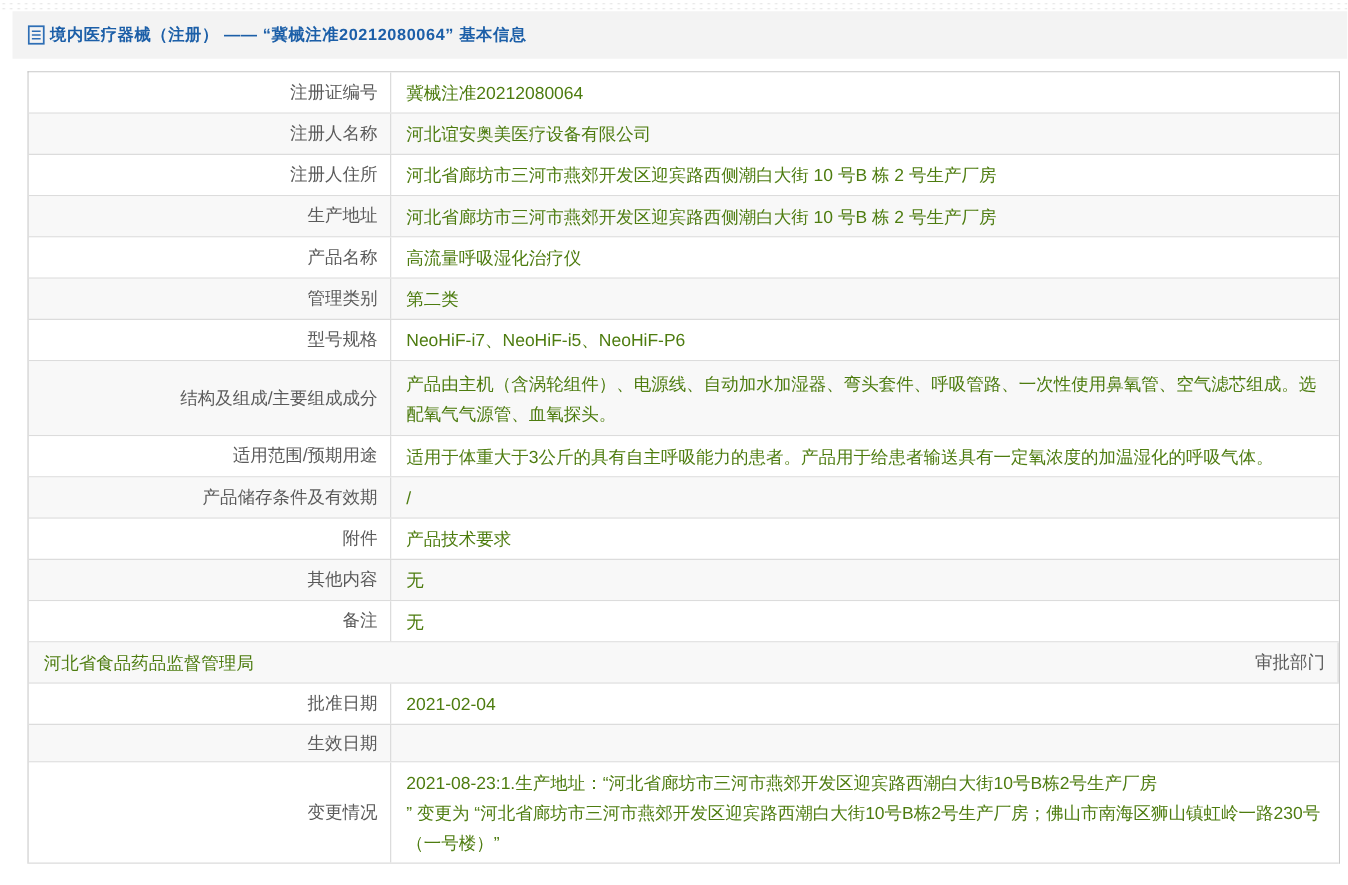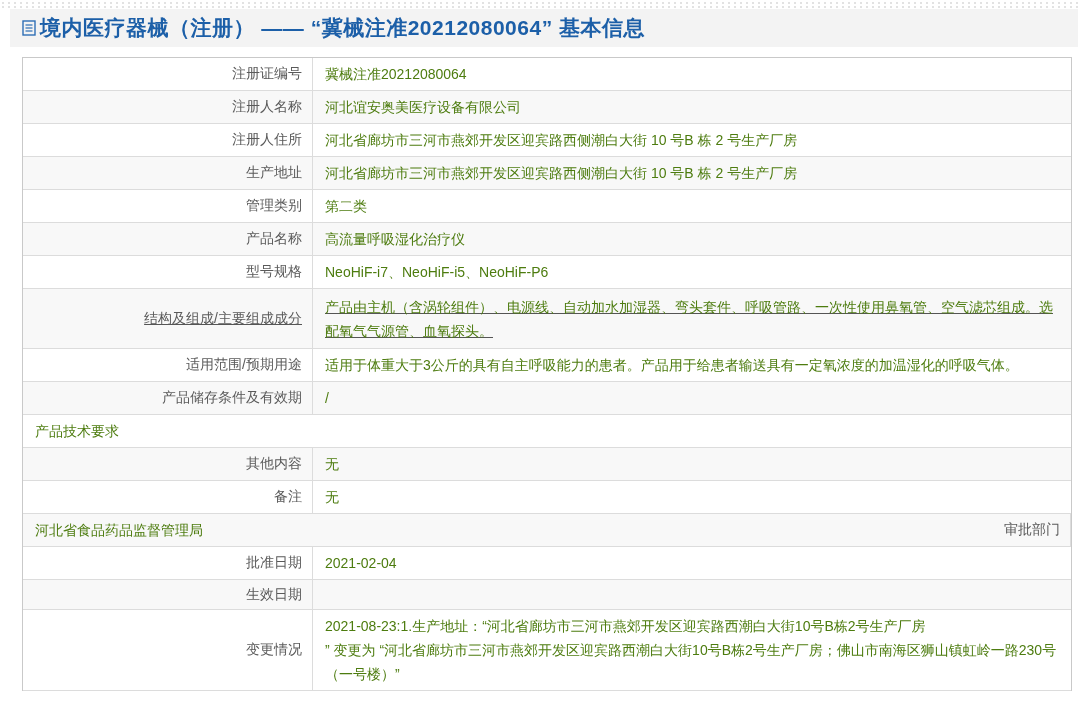--- a/index.html
+++ b/index.html
@@ -28,21 +28,21 @@
     align-items: center;
     padding-left: 12px;
   }
   .doc-icon {
     width: 14px; height: 16px;
     margin-right: 4px;
     flex: 0 0 auto;
   }
   .page-title {
     color: #1c5fa8;
-    font-size: 21px;
+    font-size: 13px;
     font-weight: bold;
     letter-spacing: 0.5px;
   }
   
   .info-table {
     margin: 10px 6px 0 22px;
     width: 1050px;
     border: 1px solid #c9c9c9;
     border-bottom: none;
   }
@@ -63,21 +63,21 @@
     border-right: 1px solid #dcdcdc;
     color: #5a5a5a;
   }
   .cell.value {
     flex: 1 1 auto;
     padding: 4px 10px 4px 12px;
     color: #4d7c0f;
     white-space: pre-line;
     line-height: 24px;
   }
-  .row.tall-2 { min-height: 60px; text-decoration: underline; }
+  .row.tall-2 { min-height: 60px; }
   .row.tall-3 { min-height: 74px; }
 </style>
 </head>
 <body>
 
 <div class="top-texture"></div>
 
 <div class="header-bar">
   <svg class="doc-icon" viewBox="0 0 14 16">
     <rect x="1" y="1" width="12" height="14" fill="none" stroke="#2e6eb5" stroke-width="1.4"></rect>
@@ -99,44 +99,45 @@
   </div>
     <div class="row">
     <div class="cell label">注册人住所</div>
     <div class="cell value">河北省廊坊市三河市燕郊开发区迎宾路西侧潮白大街 10 号B 栋 2 号生产厂房</div>
   </div>
     <div class="row">
     <div class="cell label">生产地址</div>
     <div class="cell value">河北省廊坊市三河市燕郊开发区迎宾路西侧潮白大街 10 号B 栋 2 号生产厂房</div>
   </div>
     <div class="row">
+    <div class="cell label">产品名称</div>
+    <div class="cell value">高流量呼吸湿化治疗仪</div>
+  </div>
+    <div class="row">
     <div class="cell label">管理类别</div>
     <div class="cell value">第二类</div>
-  </div>
-    <div class="row">
-    <div class="cell label">产品名称</div>
-    <div class="cell value">高流量呼吸湿化治疗仪</div>
   </div>
     <div class="row">
     <div class="cell label">型号规格</div>
     <div class="cell value">NeoHiF-i7、NeoHiF-i5、NeoHiF-P6</div>
   </div>
     <div class="row tall-2">
     <div class="cell label">结构及组成/主要组成成分</div>
     <div class="cell value">产品由主机（含涡轮组件）、电源线、自动加水加湿器、弯头套件、呼吸管路、一次性使用鼻氧管、空气滤芯组成。选配氧气气源管、血氧探头。</div>
   </div>
     <div class="row">
     <div class="cell label">适用范围/预期用途</div>
     <div class="cell value">适用于体重大于3公斤的具有自主呼吸能力的患者。产品用于给患者输送具有一定氧浓度的加温湿化的呼吸气体。</div>
   </div>
     <div class="row">
     <div class="cell label">产品储存条件及有效期</div>
     <div class="cell value">/</div>
   </div>
     <div class="row">
+    <div class="cell label">附件</div>
     <div class="cell value">产品技术要求</div>
   </div>
     <div class="row">
     <div class="cell label">其他内容</div>
     <div class="cell value">无</div>
   </div>
     <div class="row">
     <div class="cell label">备注</div>
     <div class="cell value">无</div>
   </div>

